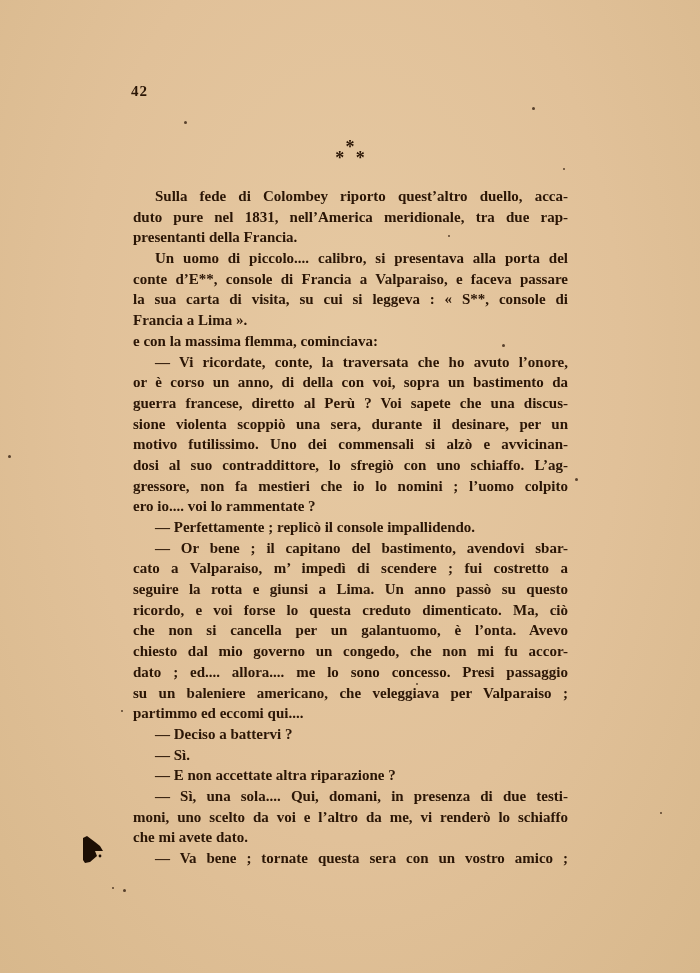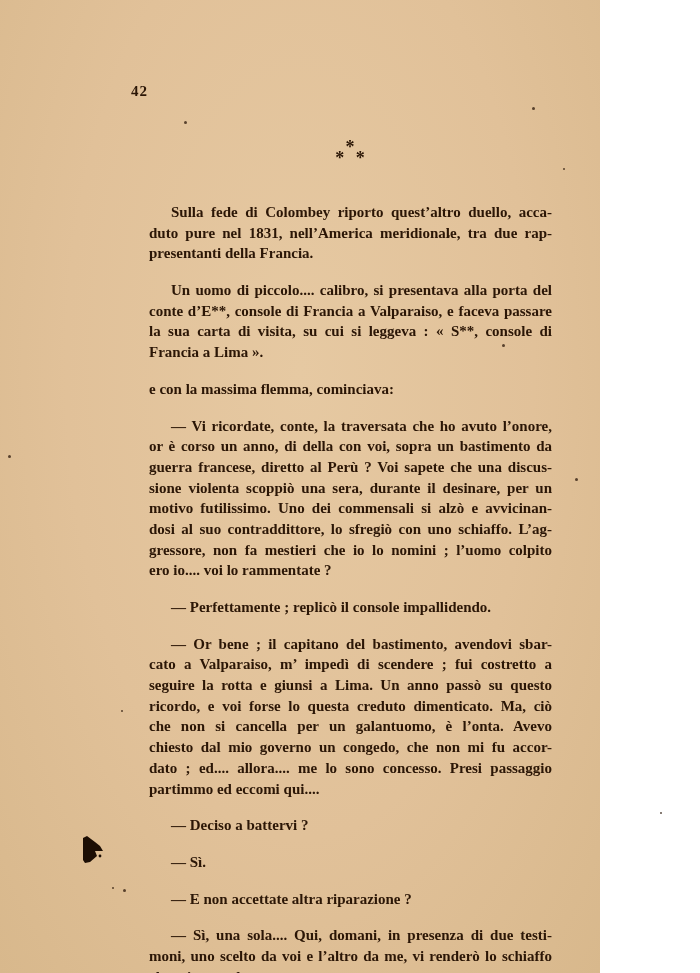--- a/index.html
+++ b/index.html
@@ -3,42 +3,42 @@
 <meta charset="utf-8">
 <style>
   html, body { margin: 0; padding: 0; }
   body {
     width: 700px; height: 973px;
     font-family: "Liberation Serif", "DejaVu Serif", serif;
     overflow: hidden;
   }
   .page {
     position: relative;
-    width: 600px; height: 973px;
+    width: 700px; height: 973px;
     background: radial-gradient(ellipse at 50% 38%, var(--paper-hi) 0%, var(--paper) 55%, var(--paper-lo) 100%);
     color: var(--ink);
   }
   .page-number {
     position: absolute; left: 131px; top: 83px;
     font-size: 15px; font-weight: bold; letter-spacing: 1px;
     color: var(--ink);
   }
   .asterism {
     position: absolute; left: 0; top: 142px; width: 700px;
     text-align: center; font-weight: bold; color: var(--ink);
     line-height: 11px; font-size: 18px;
   }
   .asterism .ast-top { display: block; }
   .asterism .ast-bottom { display: block; word-spacing: 7px; }
   .text-block {
     position: absolute; left: 133px; top: 186px; width: 435px;
     font-size: 15px; font-weight: bold; line-height: 20.7px;
     color: var(--ink);
   }
-  .para { margin: 16px; }
+  .para { margin: 0; }
   .line {
     white-space: nowrap;
     text-align: justify;
     text-align-last: justify;
     height: 20.7px;
   }
   .line.first { text-indent: 22px; }
   .line.last { text-align-last: left; }
   .speck {
     position: absolute; border-radius: 50%;
@@ -87,20 +87,21 @@
         <div class="line first last">— Perfettamente ; replicò il console impallidendo.</div>
       </div>
       <div class="para">
         <div class="line first">— Or bene ; il capitano del bastimento, avendovi sbar-</div>
         <div class="line">cato a Valparaiso, m’ impedì di scendere ; fui costretto a</div>
         <div class="line">seguire la rotta e giunsi a Lima. Un anno passò su questo</div>
         <div class="line">ricordo, e voi forse lo questa creduto dimenticato. Ma, ciò</div>
         <div class="line">che non si cancella per un galantuomo, è l’onta. Avevo</div>
         <div class="line">chiesto dal mio governo un congedo, che non mi fu accor-</div>
         <div class="line">dato ; ed.... allora.... me lo sono concesso. Presi passaggio</div>
+        <div class="line">su un baleniere americano, che veleggiava per Valparaiso ;</div>
         <div class="line last">partimmo ed eccomi qui....</div>
       </div>
       <div class="para">
         <div class="line first last">— Deciso a battervi ?</div>
       </div>
       <div class="para">
         <div class="line first last">— Sì.</div>
       </div>
       <div class="para">
         <div class="line first last">— E non accettate altra riparazione ?</div>

